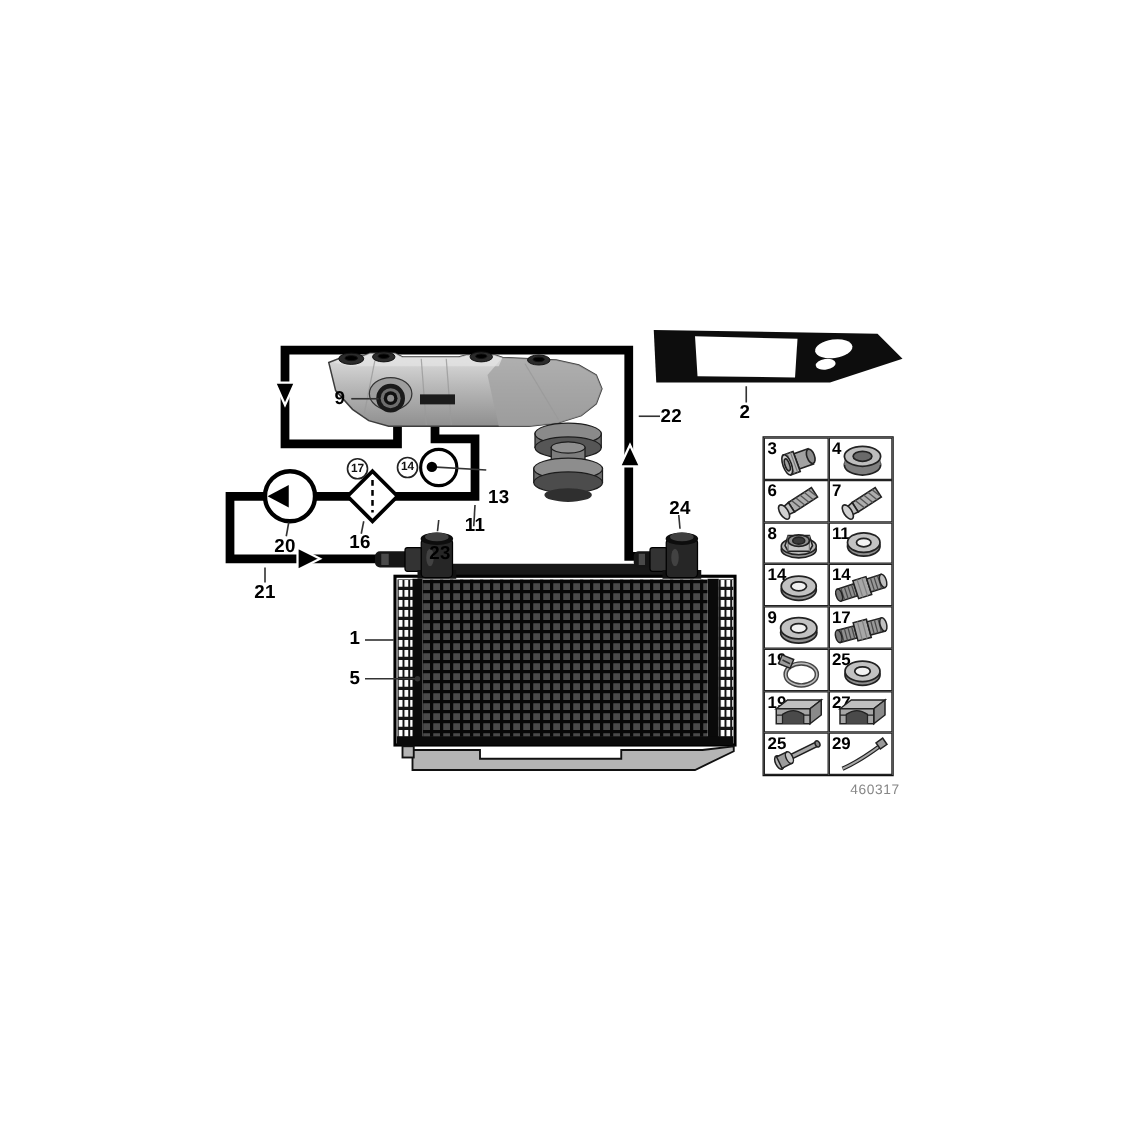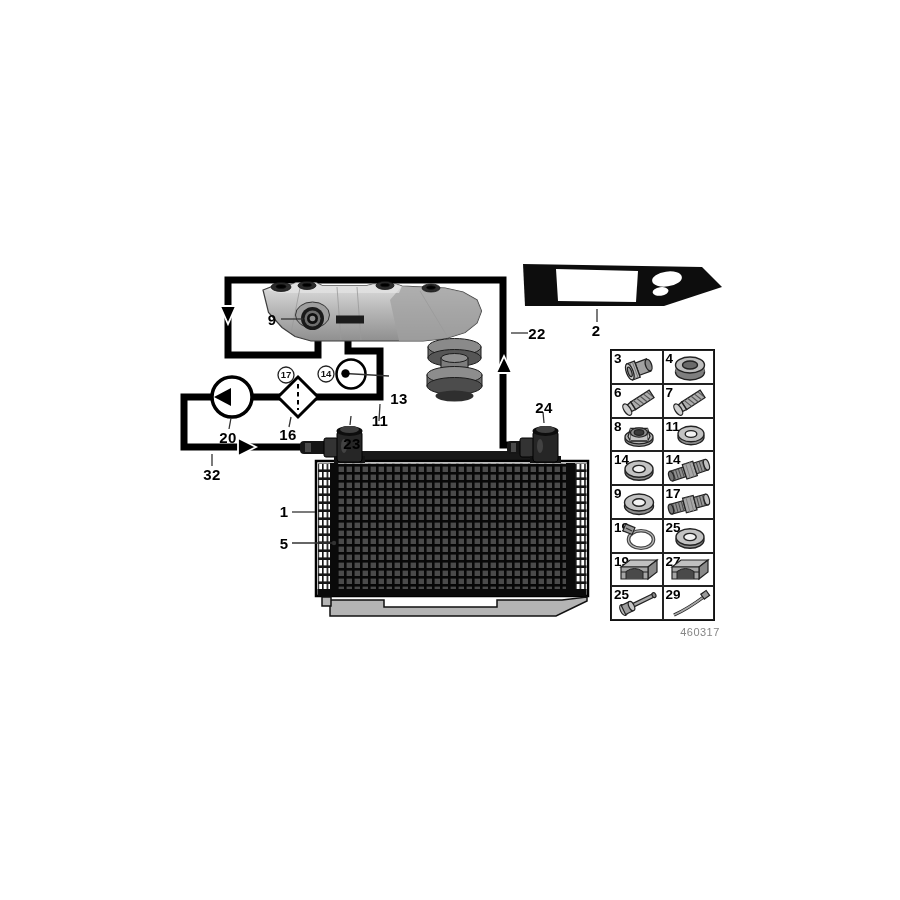--- a/index.html
+++ b/index.html
@@ -188,21 +188,21 @@
 <div class="lbl" style="left:272px; top:319px;">9</div>
 <div class="lbl" style="left:596px; top:330px;">2</div>
 <div class="lbl" style="left:537px; top:333px;">22</div>
 <div class="lbl" style="left:399px; top:398px;">13</div>
 <div class="lbl-sm" style="left:286px; top:375px;">17</div>
 <div class="lbl-sm" style="left:326px; top:374px;">14</div>
 <div class="lbl" style="left:288px; top:434px;">16</div>
 <div class="lbl" style="left:228px; top:437px;">20</div>
 <div class="lbl" style="left:352px; top:407px;margin-top:36px;">23</div>
 <div class="lbl" style="left:380px; top:420px;">11</div>
-<div class="lbl" style="left:212px; top:474px;">32</div>
+<div class="lbl" style="left:212px; top:474px;">21</div>
 <div class="lbl" style="left:544px; top:407px;">24</div>
 <div class="lbl" style="left:284px; top:511px;">1</div>
 <div class="lbl" style="left:284px; top:543px;">5</div>
 
 <div class="ptable">
 
   <div class="cell">
     <span class="num">3</span>
     <svg class="ico" viewBox="0 0 46 30">
       <g transform="rotate(-20 23 15)" stroke="#222" stroke-width="1.3">

